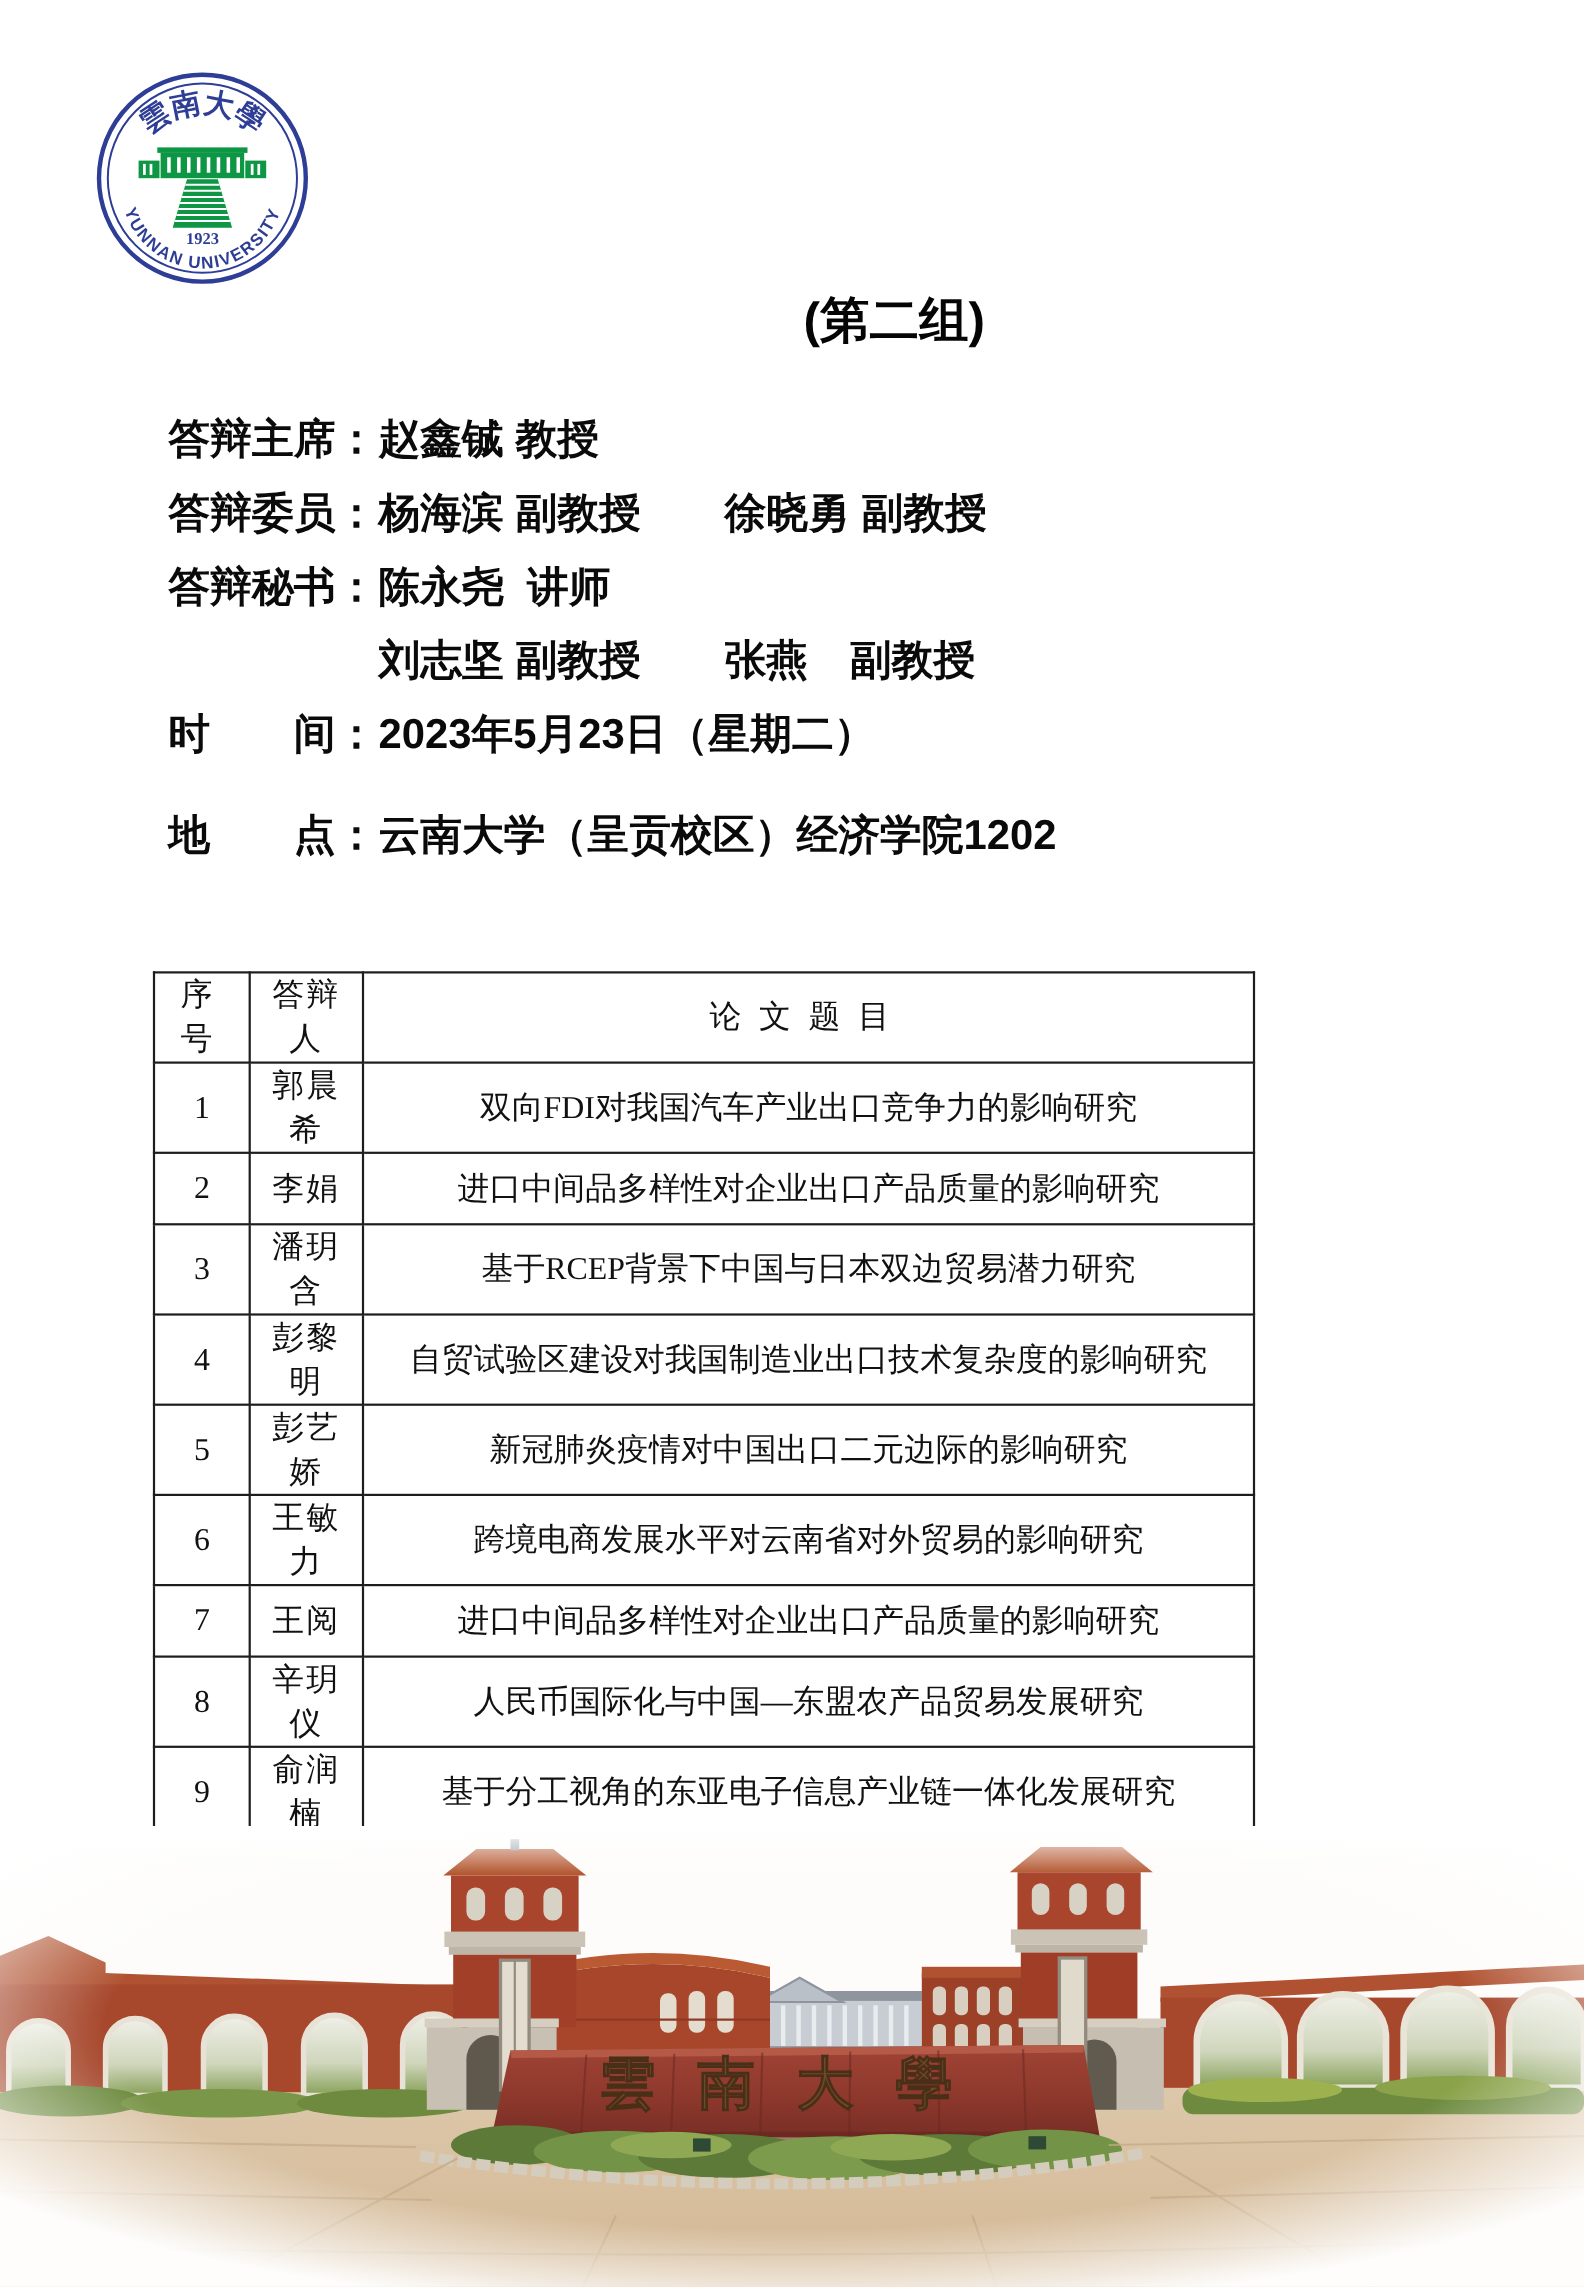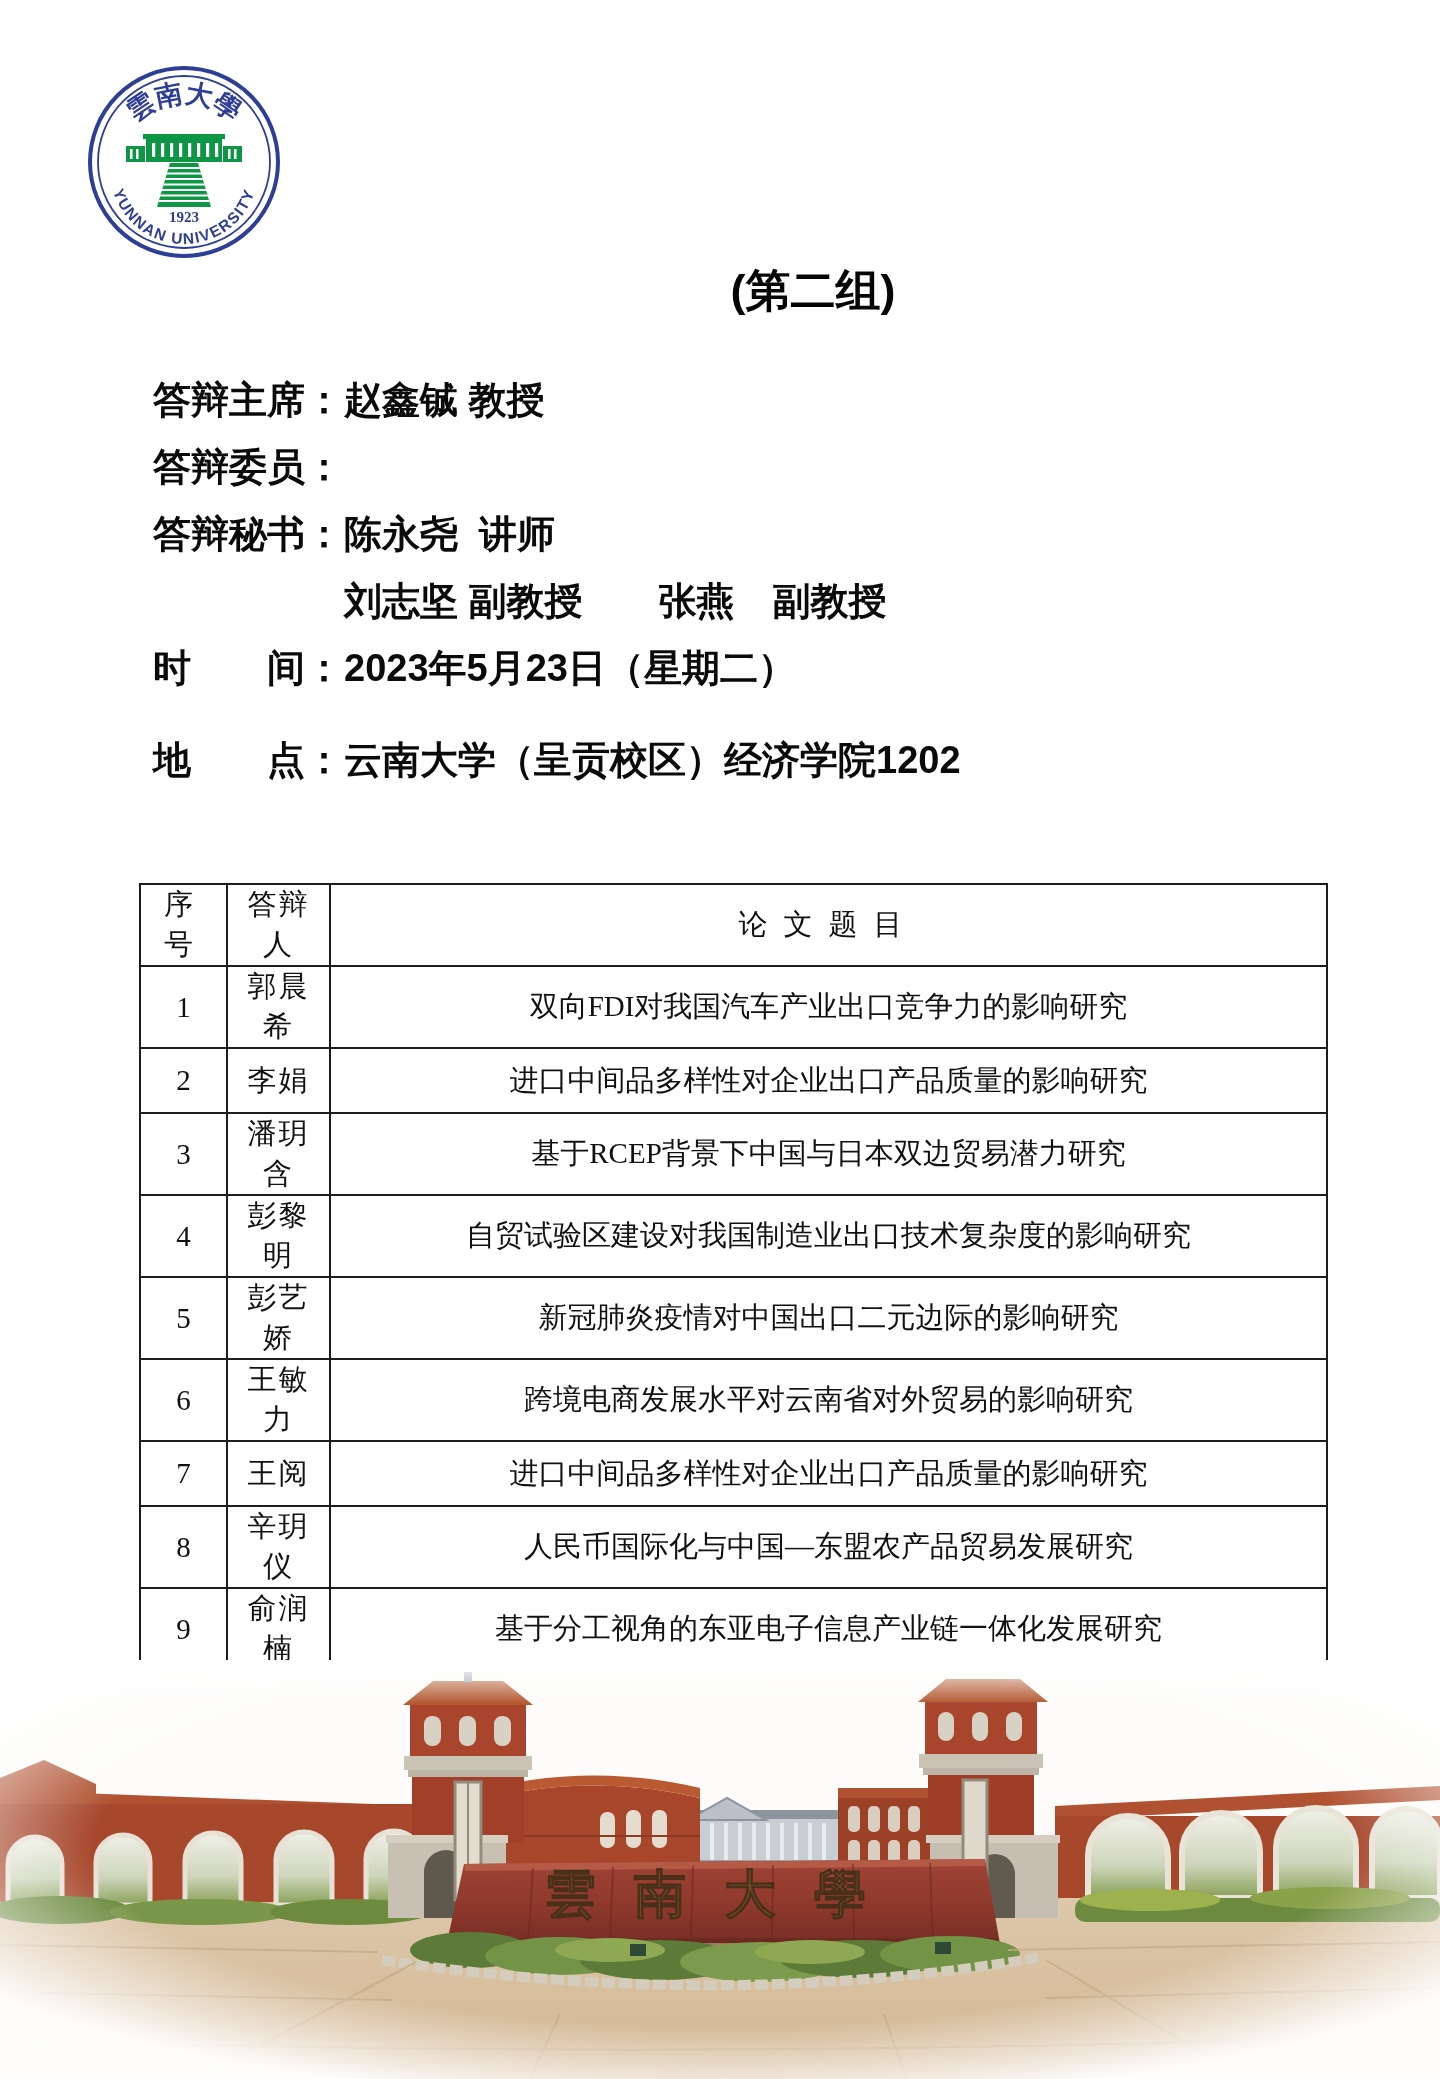--- a/index.html
+++ b/index.html
@@ -13,21 +13,21 @@
   .subtitle{position:absolute;left:186px;right:0;top:226px;text-align:center;
             font-size:45px;font-weight:800;color:#050505;margin-top:35px;}
 
   
   .info{position:absolute;left:153px;top:379px;width:1200px;}
   .info-line{display:flex;font-size:38px;font-weight:700;line-height:42px;margin-bottom:25px;white-space:pre;}
   .info-label{width:191px;flex:0 0 191px;}
   .info-value{flex:1;}
 
   
-  .defense-table{position:absolute;left:139px;top:883px;width:1189px;border-collapse:collapse;
+  .defense-table{position:absolute;left:139px;top:883px;width:1002px;border-collapse:collapse;
                  font-family:"Liberation Serif",serif;color:#111;}
   .defense-table th,.defense-table td{border:2px solid #1d1d1d;text-align:center;vertical-align:middle;
                  font-weight:normal;padding:0 6px;}
   .defense-table th{height:60px;font-size:29px;}
   .defense-table td{height:63px;font-size:29px;}
   .col-no{width:87px;}
   .col-name{width:103px;}
   .th-no{letter-spacing:10px;}
   .th-name{letter-spacing:2px;}
   .th-title{letter-spacing:16px;}
@@ -95,20 +95,21 @@
 
   <div class="subtitle">(第二组)</div>
 
   <div class="info">
     <div class="info-line">
       <span class="info-label">答辩主席：</span>
       <span class="info-value">赵鑫铖 教授</span>
     </div>
     <div class="info-line">
       <span class="info-label">答辩委员：</span>
+      <span class="info-value">杨海滨 副教授　　徐晓勇 副教授</span>
     </div>
     <div class="info-line">
       <span class="info-label">答辩秘书：</span>
       <span class="info-value">陈永尧  讲师</span>
     </div>
     <div class="info-line">
       <span class="info-label"></span>
       <span class="info-value">刘志坚 副教授　　张燕　副教授</span>
     </div>
     <div class="info-line">

